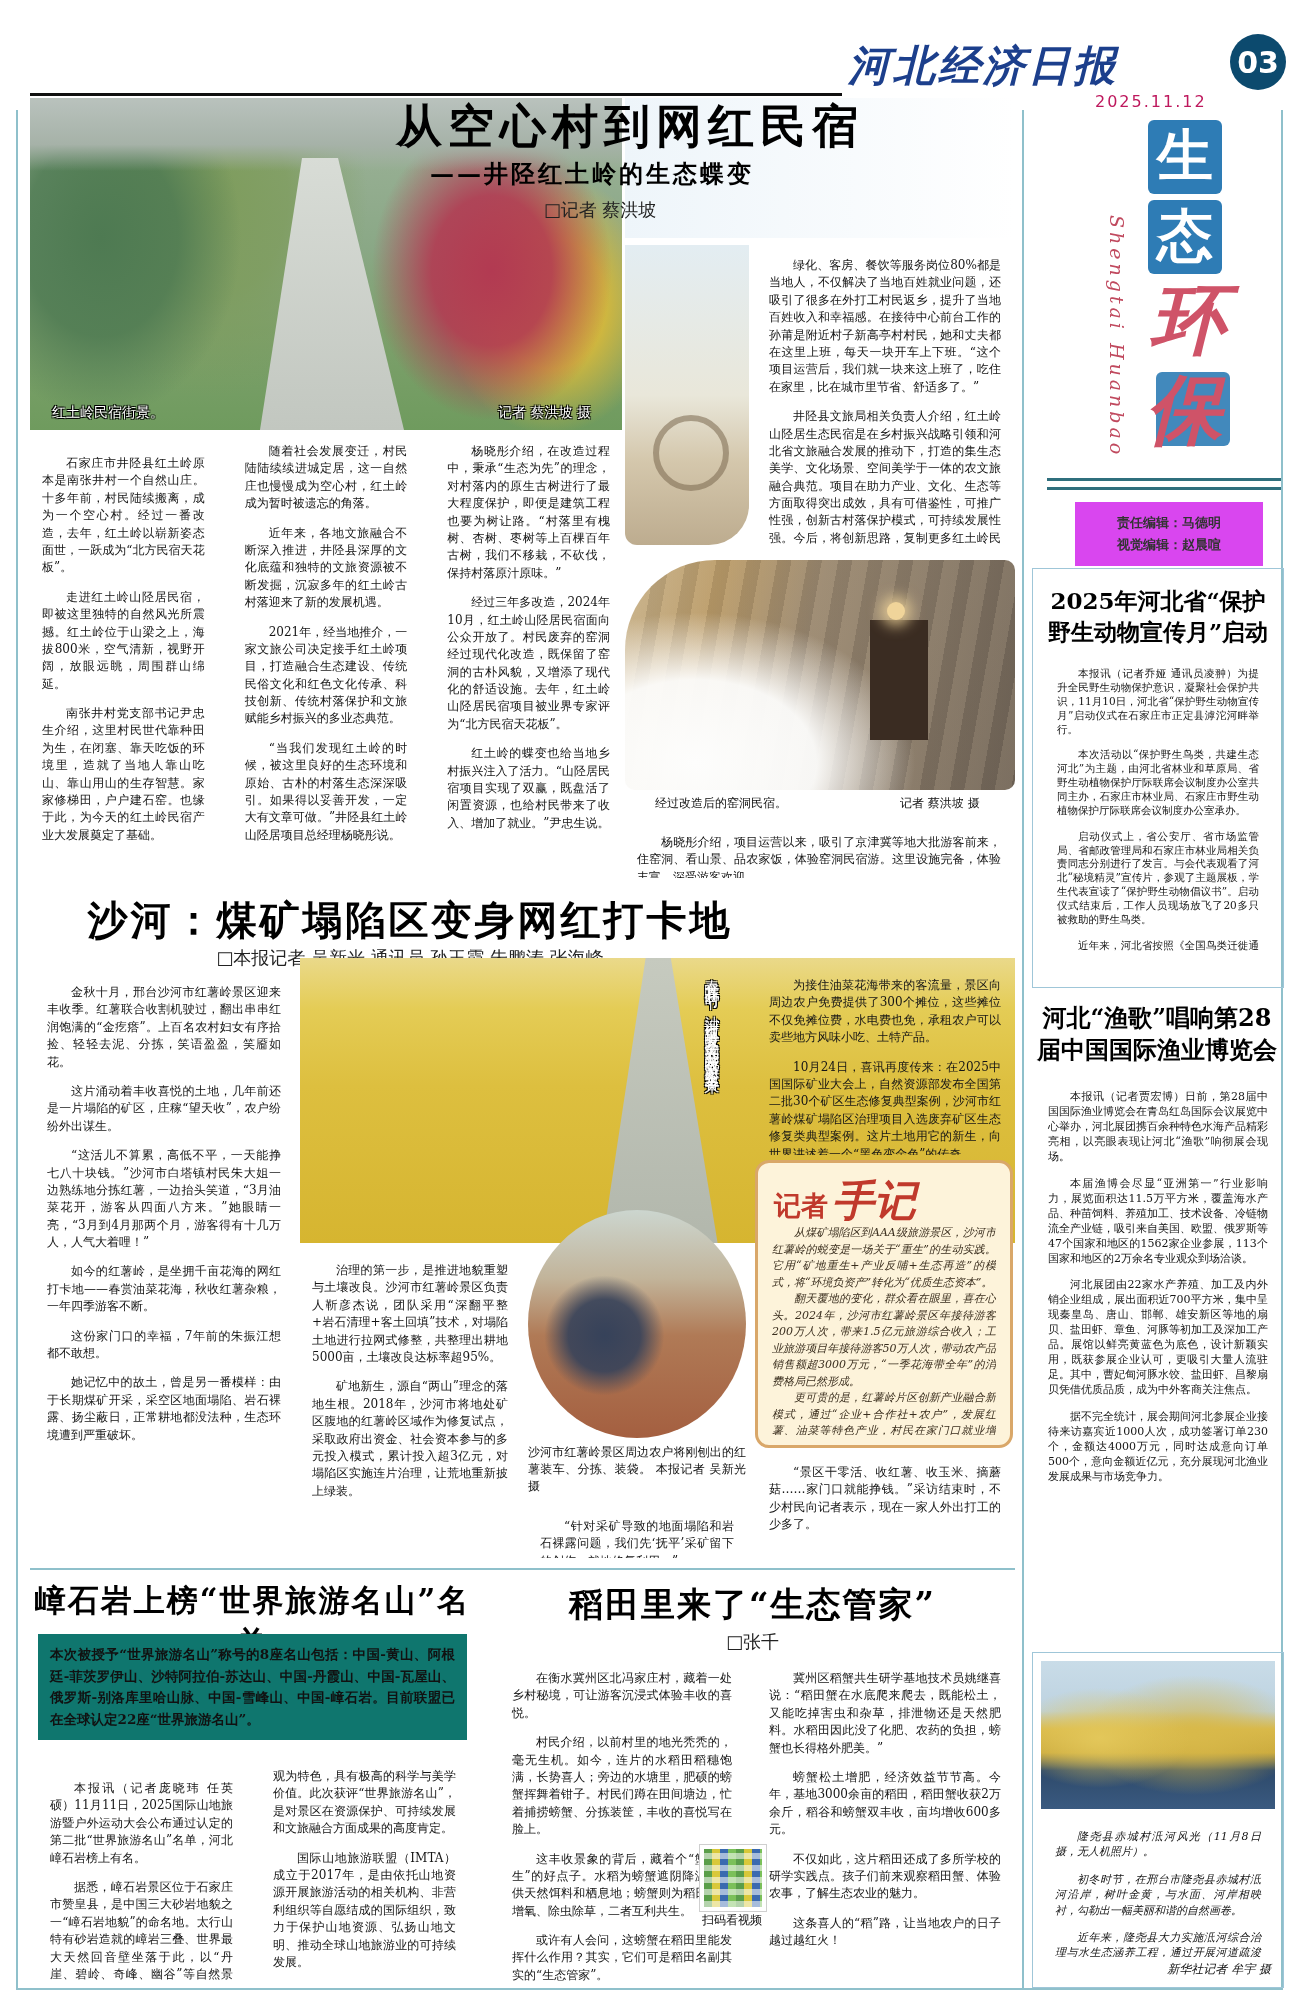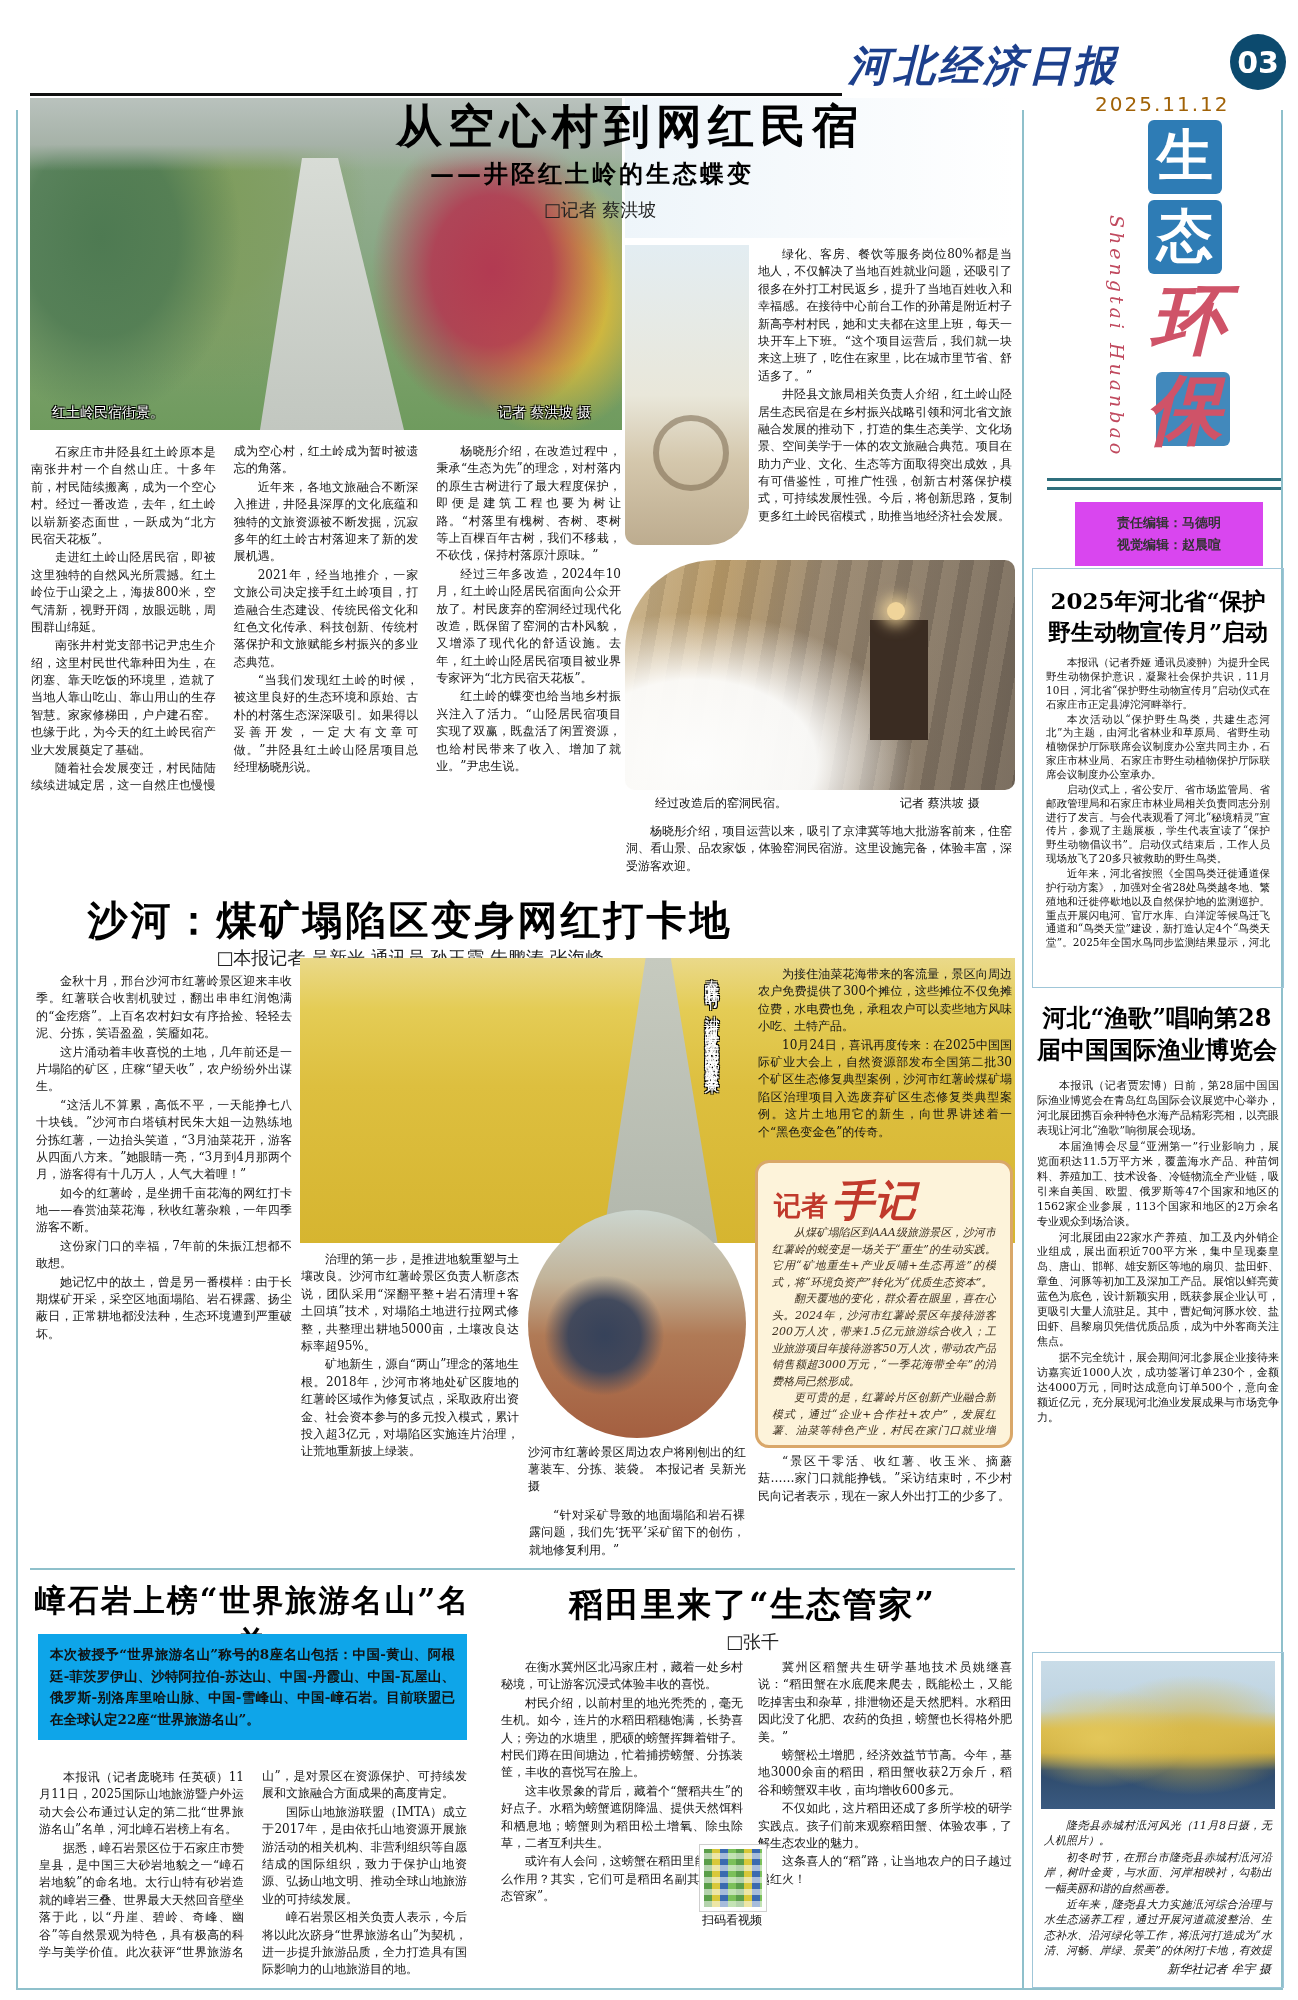--- a/index.html
+++ b/index.html
@@ -7,21 +7,21 @@
         font-family:"DejaVu Sans","Liberation Sans",sans-serif;color:#111;}
   .abs{position:absolute;}
   
   .vline{width:2px;background:#8fc0cb;}
   .hline{height:2px;background:#8fc0cb;}
   
   .masthead{font-family:"DejaVu Serif","Liberation Serif",serif;font-weight:bold;font-style:italic;
             font-size:42px;color:#1c3f8c;letter-spacing:3px;}
   .pagenum{width:56px;height:56px;border-radius:50%;background:#0c4a6e;color:#fff;
            font-size:30px;font-weight:bold;display:flex;align-items:center;justify-content:center;}
-  .dateline{font-size:20px;color:#a16207;letter-spacing:2px;}
+  .dateline{font-size:16px;color:#be185d;letter-spacing:2px;}
   .headrule{background:#101010;height:3px;}
   
   .secsq{width:74px;height:74px;background:#2e7cb5;border-radius:6px;color:#fff;
          font-family:"DejaVu Serif",serif;font-weight:bold;font-size:56px;
          display:flex;align-items:center;justify-content:center;}
   .secred{font-family:"DejaVu Serif",serif;font-weight:bold;font-style:italic;
           font-size:76px;color:#cf5368;line-height:1;}
   .secpinyin{writing-mode:vertical-rl;font-style:italic;font-size:19px;color:#c0495e;
              letter-spacing:4px;font-family:"DejaVu Serif",serif;}
   .editorbox{background:#d946ef;font-size:13px;font-weight:bold;color:#333;
@@ -29,21 +29,21 @@
   
   .h-main{font-family:"DejaVu Serif",serif;font-weight:900;font-size:46px;letter-spacing:6px;color:#000;}
   .h-sub{font-family:"DejaVu Serif",serif;font-weight:bold;font-size:24px;letter-spacing:3px;color:#000;}
   .byline{font-size:18px;color:#222;font-family:"DejaVu Serif",serif;}
   .h2{font-family:"DejaVu Serif",serif;font-weight:900;font-size:40px;letter-spacing:3px;color:#000;text-align:center;}
   .h3{font-family:"DejaVu Serif",serif;font-weight:900;font-size:31px;letter-spacing:2px;color:#000;}
   .h-side{font-family:"DejaVu Serif",serif;font-weight:900;font-size:23px;line-height:1.35;text-align:center;color:#000;}
   
   .bodytext{font-family:"DejaVu Serif","Liberation Serif",serif;font-size:12px;line-height:1.45;
             color:#151515;overflow:hidden;}
-  .bodytext p{margin:1px;text-indent:2em;text-align:justify;}
+  .bodytext p{margin:12px;text-indent:2em;text-align:justify;}
   .cols3{column-count:3;column-gap:16px;}
   .cols2{column-count:2;column-gap:16px;}
   .small{font-size:11px;}
   .caption{font-size:12px;color:#111;font-family:"DejaVu Serif",serif;}
   .credit{font-size:12px;color:#111;font-family:"DejaVu Serif",serif;}
   .photocap-overlay{color:#fff;font-size:14px;font-family:"DejaVu Serif",serif;
      text-shadow:1px 1px 0 #000,-1px 1px 0 #000,1px -1px 0 #000,-1px -1px 0 #000;}
   .vertcap{writing-mode:vertical-rl;letter-spacing:3px;line-height:1.6;}
   
   .photo{overflow:hidden;}
@@ -69,21 +69,21 @@
      linear-gradient(180deg,#ccd6cf 0%,#c2b49a 30%,#b07a56 55%,#a45f40 100%);}
   .ph-river{background:
      radial-gradient(90px 50px at 25% 52%,#e3c75a 0%,rgba(227,199,90,0) 100%),
      radial-gradient(110px 60px at 65% 50%,#d8b94a 0%,rgba(216,185,74,0) 100%),
      linear-gradient(180deg,#c9dce8 0%,#bdd2e0 34%,#d9b94a 46%,#c9a83c 62%,#2e4a6b 74%,#3a5a80 100%);}
   .qr{background:
      repeating-linear-gradient(0deg,rgba(255,255,255,.55) 0 6px,rgba(255,255,255,0) 6px 12px),
      repeating-linear-gradient(90deg,#5a9e4a 0 8px,#d8c83a 8px 16px,#3a6ab0 16px 24px,#7bc05a 24px 32px);
      border:4px solid #fff;box-shadow:0 0 0 1px #cfcfcf;}
   
-  .introbox{background:#0ea5e9;font-family:"DejaVu Serif",serif;font-weight:bold;
+  .introbox{background:#0f766e;font-family:"DejaVu Serif",serif;font-weight:bold;
             font-size:13.5px;line-height:1.6;padding:10px 12px;text-align:justify;}
   .sidebox{border:1.5px solid #9fc6d8;}
   .notesbox{background:#fdf3da;border:3px solid #d9a769;border-radius:14px;}
   .notes-t1{font-size:27px;font-weight:900;color:#c0392b;font-family:"DejaVu Serif",serif;}
   .notes-t2{font-size:42px;font-weight:bold;font-style:italic;color:#c0392b;font-family:"DejaVu Serif",serif;}
   .notestext{font-family:"DejaVu Serif",serif;font-style:italic;font-size:11px;line-height:1.5;color:#3a2e1e;overflow:hidden;}
   .notestext p{margin:0;text-indent:2em;text-align:justify;}
   .kaiti{font-family:"DejaVu Serif",serif;font-style:italic;}
 </style>
 </head>

